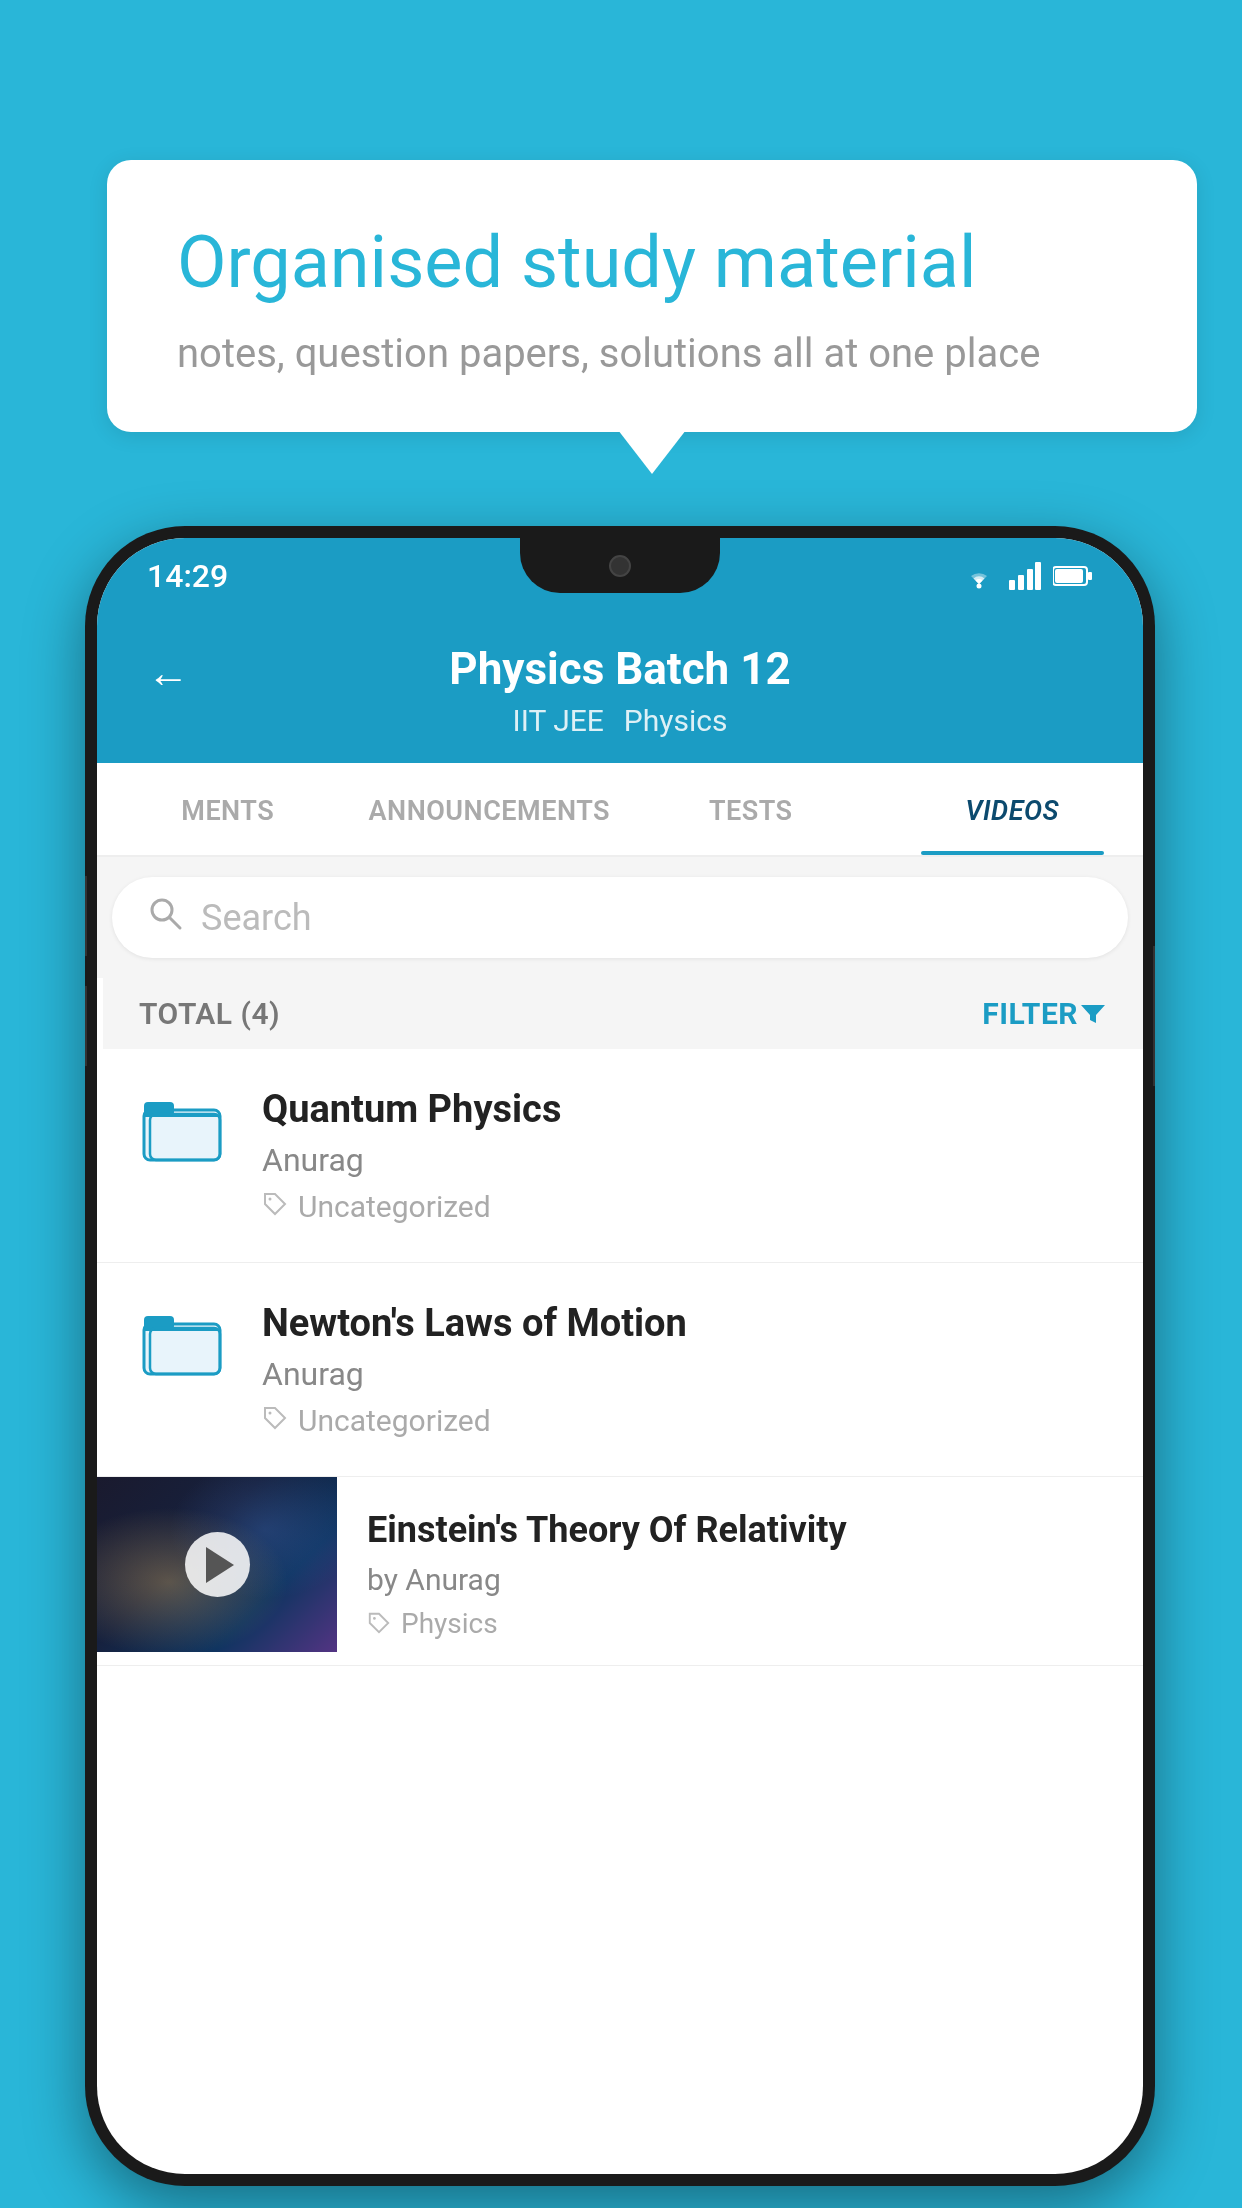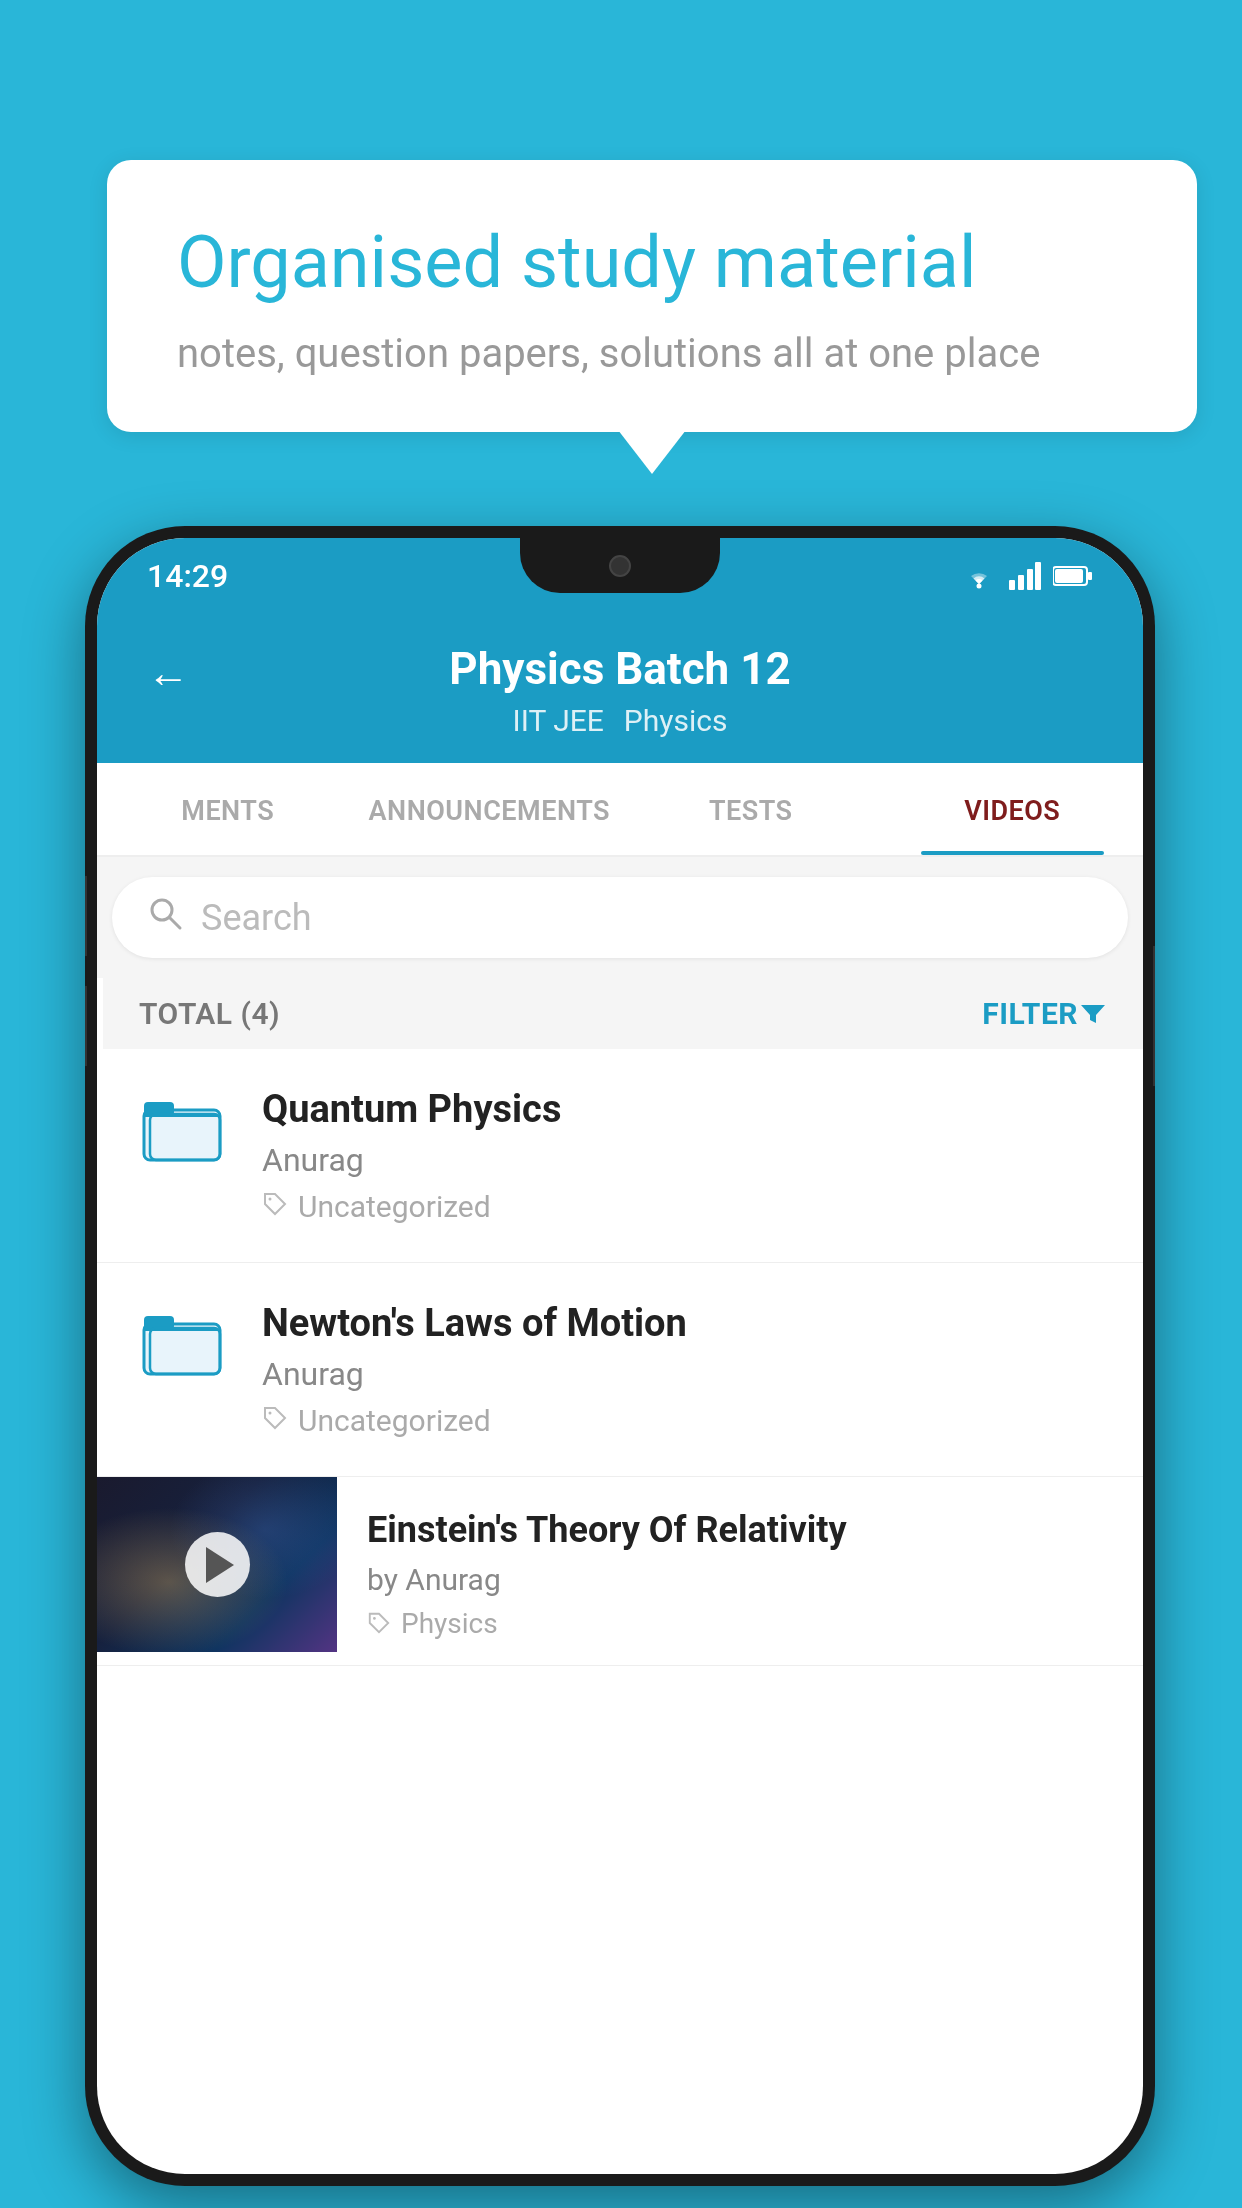--- a/index.html
+++ b/index.html
@@ -163,21 +163,22 @@
       padding: 32px 10px 28px;
       text-align: center;
       font-size: 27px;
       font-weight: 600;
       color: #aaa;
       letter-spacing: 0.5px;
       position: relative;
     }
 
     .tab-item.active {
-      color: #7f1d1d;
+      color: #0c4a6e;
+      font-style: italic;
     }
 
     .tab-item.active::after {
       content: '';
       position: absolute;
       bottom: 0;
       left: 15%;
       width: 70%;
       height: 4px;
       background: #1b9cc4;

